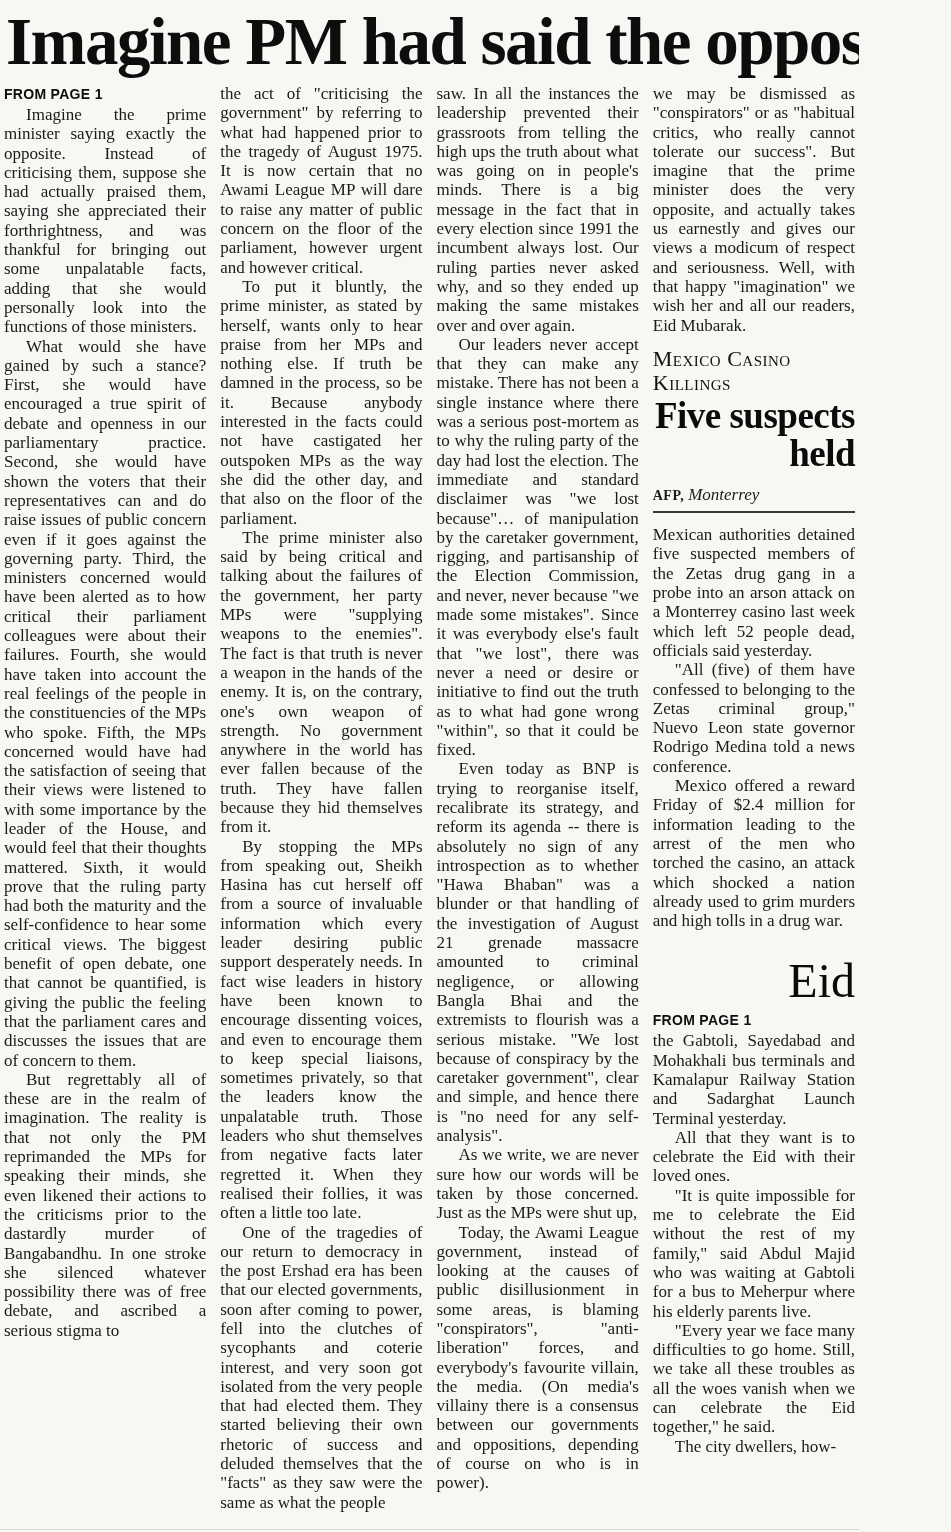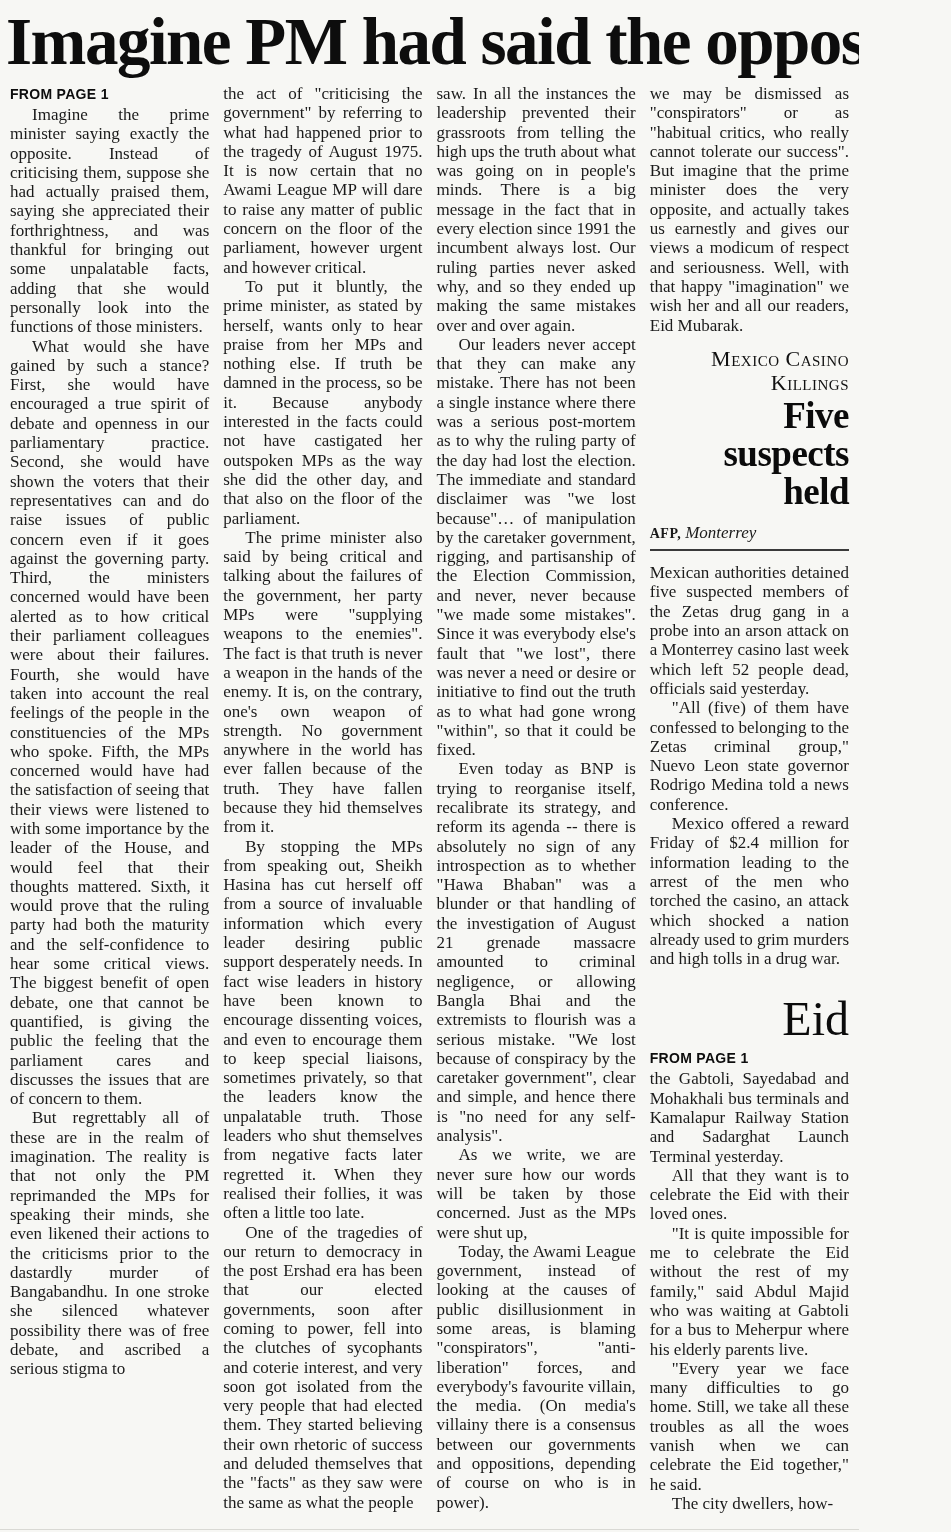--- a/index.html
+++ b/index.html
@@ -15,21 +15,21 @@
     font-weight: bold;
     letter-spacing: -1.5px;
     line-height: 70px;
     margin: 6px 4px 8px 6px;
     white-space: nowrap;
     color: #0d0d0d;
   }
   .cols {
     display: flex;
     gap: 14px;
-    padding: 0 10px;
+    padding: 0 4px;
     align-items: flex-start;
   }
   .col {
     flex: 1 1 0;
     min-width: 0;
     font-size: 17px;
     line-height: 19.3px;
     text-align: justify;
     color: #1a1a1a;
   }
@@ -44,21 +44,21 @@
     margin: 2px 0 3px 0;
     color: #0d0d0d;
     text-align: left;
   }
   .kicker {
     font-variant: small-caps;
     font-size: 22px;
     line-height: 24px;
     letter-spacing: 0.5px;
     margin: 12px 0 2px 0;
-    text-align: right;
+    text-align: left;
     color: #111;
   }
   .brief-headline {
     font-size: 37px;
     font-weight: bold;
     line-height: 38px;
     margin: 2px 0 12px 0;
     text-align: right;
     letter-spacing: -0.5px;
     color: #0b0b0b;

